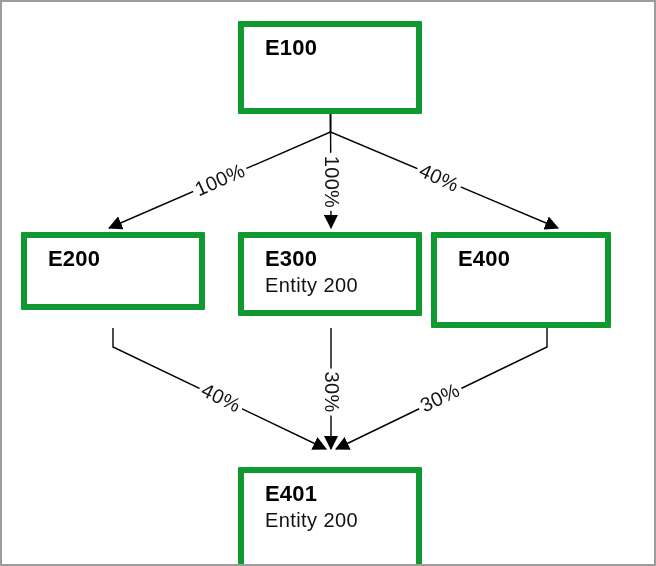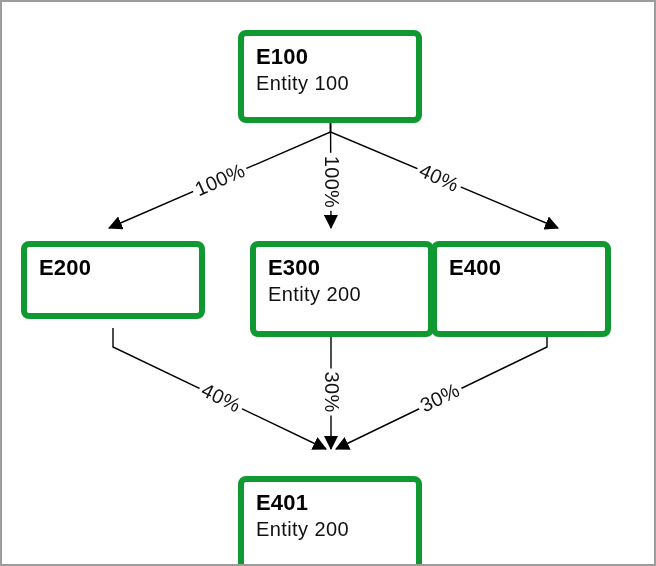--- a/index.html
+++ b/index.html
@@ -6,23 +6,22 @@
   .frame{
     position:relative;width:656px;height:566px;box-sizing:border-box;
     background:var(--canvas-bg,#ffffff);
     border:2px solid var(--frame-border,#9c9c9c);
     overflow:hidden;
   }
   .edges{position:absolute;left:0;top:0;width:652px;height:562px;}
   .edge{fill:none;stroke:var(--edge-line,#000000);stroke-width:1.4px;}
   .node{
     position:absolute;box-sizing:border-box;background:var(--node-fill,#ffffff);
-    border:6px solid var(--node-border,#119931);border-radius:8px;
-    padding:8px 8px 0 12px;
-    margin-top:9px;
+    border:6px solid var(--node-border,#119931);border-radius:1px;
+    padding:8px 8px 0 21px;
   }
   .ntitle{font-size:22px;font-weight:bold;color:#000;letter-spacing:.2px;line-height:1.2;}
   .nsub{font-size:20px;color:#111;letter-spacing:.4px;margin-top:1px;line-height:1.2;}
   .elabel{
     position:absolute;font-size:20px;color:#141414;background:var(--canvas-bg,#ffffff);
     padding:0 3px;white-space:nowrap;letter-spacing:.3px;
     transform:translate(-50%,-50%) rotate(var(--rot,0deg));
   }
 </style>
 </head>
@@ -46,28 +45,27 @@
 
   <div class="elabel" style="left:218px;top:178px;--rot:-24deg">100%</div>
   <div class="elabel" style="left:329px;top:180px;--rot:90deg">100%</div>
   <div class="elabel" style="left:437px;top:176px;--rot:24deg">40%</div>
   <div class="elabel" style="left:219px;top:396px;--rot:26deg">40%</div>
   <div class="elabel" style="left:329px;top:390px;--rot:90deg">30%</div>
   <div class="elabel" style="left:438px;top:396px;--rot:-26deg">30%</div>
 
   <div class="node" style="left:236px;top:19px;width:184px;height:93px">
     <div class="ntitle">E100</div>
-    <div class="nsub">Entity 100</div>
   </div>
 
   <div class="node" style="left:19px;top:230px;width:184px;height:78px">
     <div class="ntitle">E200</div>
   </div>
 
-  <div class="node" style="left:248px;top:230px;width:184px;height:96px">
+  <div class="node" style="left:236px;top:230px;width:184px;height:84px">
     <div class="ntitle">E300</div>
     <div class="nsub">Entity 200</div>
   </div>
 
   <div class="node" style="left:429px;top:230px;width:180px;height:96px">
     <div class="ntitle">E400</div>
   </div>
 
   <div class="node" style="left:236px;top:465px;width:184px;height:120px">
     <div class="ntitle">E401</div>

